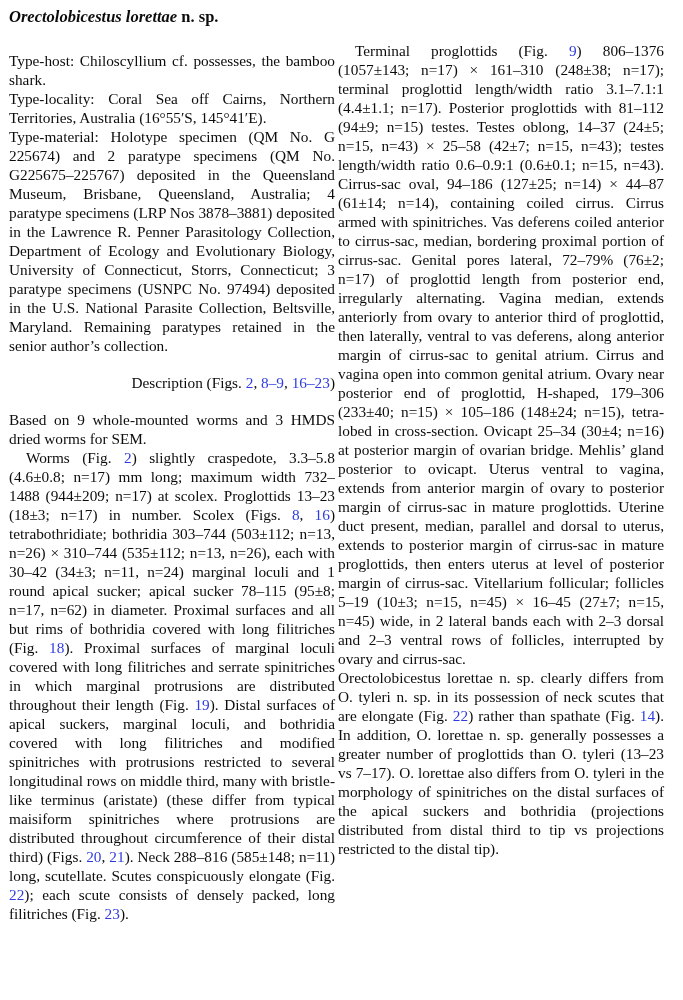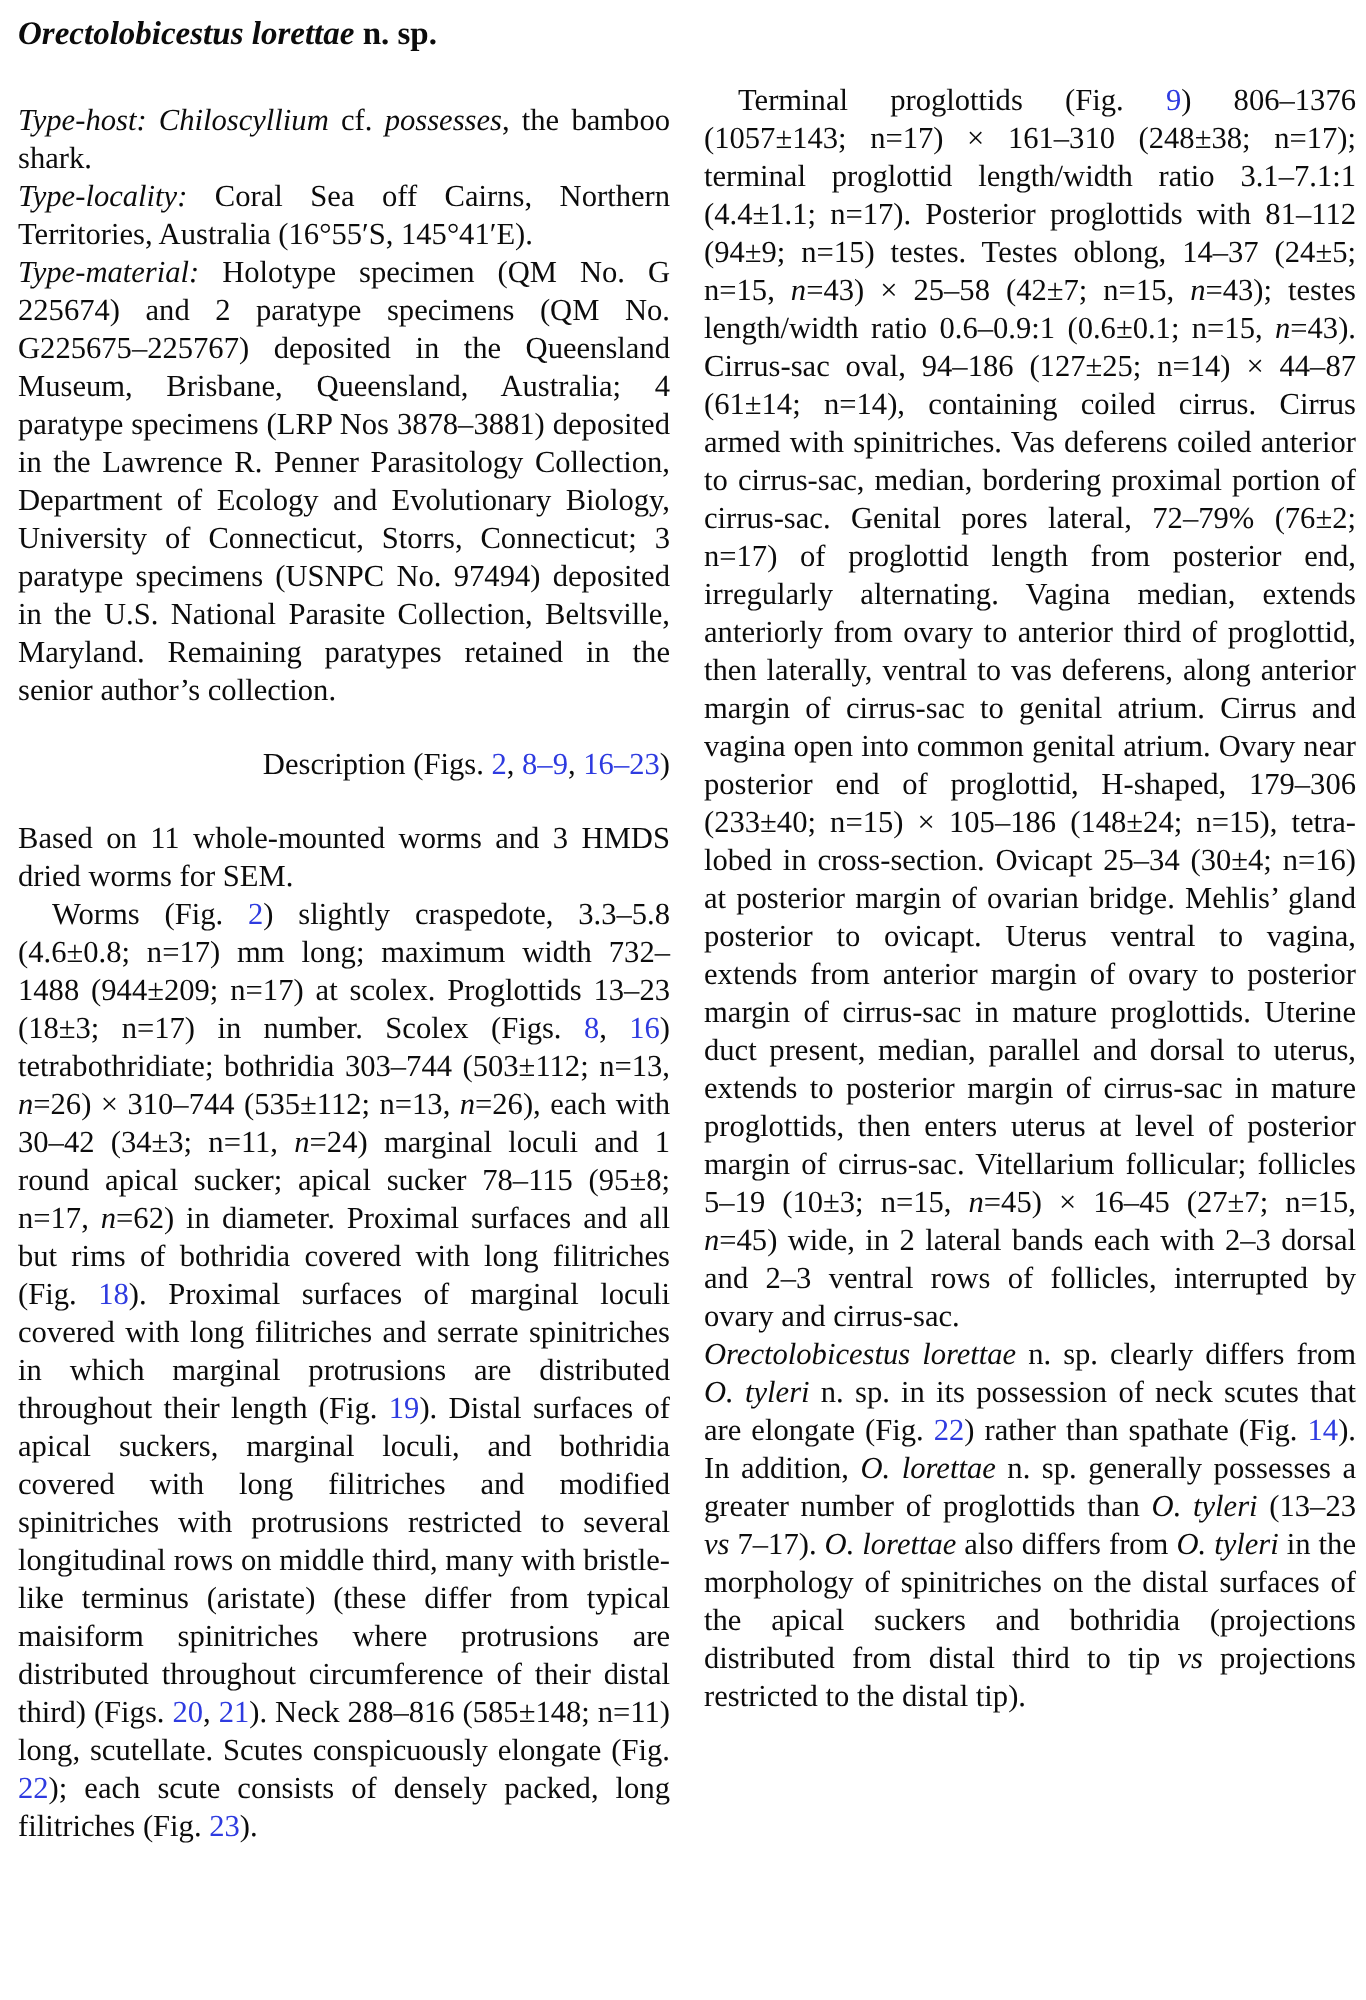--- a/index.html
+++ b/index.html
@@ -11,21 +11,21 @@
     width: 683px;
     height: 1000px;
     overflow: hidden;
     font-family: "Liberation Serif", "DejaVu Serif", serif;
     font-size: 15.3px;
     line-height: 19px;
     color: #0c0c0c;
   }
   .page {
     display: flex;
-    gap: 17px;
+    gap: 3px;
     padding: 7px 6px 0 9px;
     box-sizing: border-box;
     width: 683px;
     height: 1000px;
   }
   .col {
     width: 326px;
     flex: 0 0 326px;
   }
   .col-right {
@@ -43,37 +43,37 @@
     text-justify: inter-word;
   }
   .para.indent {
     text-indent: 17px;
   }
   .para.spaced {
     margin: 18px 0;
     text-align: right;
   }
   .run-r { font-style: normal; }
-  .run-i { font-style: italic; }
+  .run-i { }
   .run-b { font-weight: bold; }
   .run-bi { font-weight: bold; font-style: italic; }
   .run-link { color: var(--link-color, #2e3be0); }
 </style>
 </head>
 <body style="background: rgb(255, 255, 255); color: rgb(12, 12, 12);">
 
 <div class="page">
   <div class="col col-left">
     <h1 class="title"><span class="run-bi">Orectolobicestus lorettae</span><span class="run-b"> n. sp.</span></h1>
     <div>
         <p class="para"><span class="run-i">Type-host: Chiloscyllium</span><span class="run-r"> cf. </span><span class="run-i">possesses</span><span class="run-r">, the bamboo shark.</span></p>
         <p class="para"><span class="run-i">Type-locality:</span><span class="run-r"> Coral Sea off Cairns, Northern Territories, Australia (16°55′S, 145°41′E).</span></p>
         <p class="para"><span class="run-i">Type-material:</span><span class="run-r"> Holotype specimen (QM No. G 225674) and 2 paratype specimens (QM No. G225675–225767) deposited in the Queensland Museum, Brisbane, Queensland, Australia; 4 paratype specimens (LRP Nos 3878–3881) deposited in the Lawrence R. Penner Parasitology Collection, Department of Ecology and Evolutionary Biology, University of Connecticut, Storrs, Connecticut; 3 paratype specimens (USNPC No. 97494) deposited in the U.S. National Parasite Collection, Beltsville, Maryland. Remaining paratypes retained in the senior author’s collection.</span></p>
         <p class="para spaced"><span class="run-r">Description (Figs. </span><span class="run-link">2</span><span class="run-r">, </span><span class="run-link">8–9</span><span class="run-r">, </span><span class="run-link">16–23</span><span class="run-r">)</span></p>
-        <p class="para"><span class="run-r">Based on 11 whole-mounted worms and 3 HMDS dried worms for SEM.</span></p>
+        <p class="para"><span class="run-r">Based on 9 whole-mounted worms and 3 HMDS dried worms for SEM.</span></p>
         <p class="para indent"><span class="run-r">Worms (Fig. </span><span class="run-link">2</span><span class="run-r">) slightly craspedote, 3.3–5.8 (4.6±0.8; n=17) mm long; maximum width 732–1488 (944±209; n=17) at scolex. Proglottids 13–23 (18±3; n=17) in number. Scolex (Figs. </span><span class="run-link">8</span><span class="run-r">, </span><span class="run-link">16</span><span class="run-r">) tetrabothridiate; bothridia 303–744 (503±112; n=13, </span><span class="run-i">n</span><span class="run-r">=26) × 310–744 (535±112; n=13, </span><span class="run-i">n</span><span class="run-r">=26), each with 30–42 (34±3; n=11, </span><span class="run-i">n</span><span class="run-r">=24) marginal loculi and 1 round apical sucker; apical sucker 78–115 (95±8; n=17, </span><span class="run-i">n</span><span class="run-r">=62) in diameter. Proximal surfaces and all but rims of bothridia covered with long filitriches (Fig. </span><span class="run-link">18</span><span class="run-r">). Proximal surfaces of marginal loculi covered with long filitriches and serrate spinitriches in which marginal protrusions are distributed throughout their length (Fig. </span><span class="run-link">19</span><span class="run-r">). Distal surfaces of apical suckers, marginal loculi, and bothridia covered with long filitriches and modified spinitriches with protrusions restricted to several longitudinal rows on middle third, many with bristle-like terminus (aristate) (these differ from typical maisiform spinitriches where protrusions are distributed throughout circumference of their distal third) (Figs. </span><span class="run-link">20</span><span class="run-r">, </span><span class="run-link">21</span><span class="run-r">). Neck 288–816 (585±148; n=11) long, scutellate. Scutes conspicuously elongate (Fig. </span><span class="run-link">22</span><span class="run-r">); each scute consists of densely packed, long filitriches (Fig. </span><span class="run-link">23</span><span class="run-r">).</span></p>
       </div>
   </div>
   <div class="col col-right">
     <div>
         <p class="para indent"><span class="run-r">Terminal proglottids (Fig. </span><span class="run-link">9</span><span class="run-r">) 806–1376 (1057±143; n=17) × 161–310 (248±38; n=17); terminal proglottid length/width ratio 3.1–7.1:1 (4.4±1.1; n=17). Posterior proglottids with 81–112 (94±9; n=15) testes. Testes oblong, 14–37 (24±5; n=15, </span><span class="run-i">n</span><span class="run-r">=43) × 25–58 (42±7; n=15, </span><span class="run-i">n</span><span class="run-r">=43); testes length/width ratio 0.6–0.9:1 (0.6±0.1; n=15, </span><span class="run-i">n</span><span class="run-r">=43). Cirrus-sac oval, 94–186 (127±25; n=14) × 44–87 (61±14; n=14), containing coiled cirrus. Cirrus armed with spinitriches. Vas deferens coiled anterior to cirrus-sac, median, bordering proximal portion of cirrus-sac. Genital pores lateral, 72–79% (76±2; n=17) of proglottid length from posterior end, irregularly alternating. Vagina median, extends anteriorly from ovary to anterior third of proglottid, then laterally, ventral to vas deferens, along anterior margin of cirrus-sac to genital atrium. Cirrus and vagina open into common genital atrium. Ovary near posterior end of proglottid, H-shaped, 179–306 (233±40; n=15) × 105–186 (148±24; n=15), tetra-lobed in cross-section. Ovicapt 25–34 (30±4; n=16) at posterior margin of ovarian bridge. Mehlis’ gland posterior to ovicapt. Uterus ventral to vagina, extends from anterior margin of ovary to posterior margin of cirrus-sac in mature proglottids. Uterine duct present, median, parallel and dorsal to uterus, extends to posterior margin of cirrus-sac in mature proglottids, then enters uterus at level of posterior margin of cirrus-sac. Vitellarium follicular; follicles 5–19 (10±3; n=15, </span><span class="run-i">n</span><span class="run-r">=45) × 16–45 (27±7; n=15, </span><span class="run-i">n</span><span class="run-r">=45) wide, in 2 lateral bands each with 2–3 dorsal and 2–3 ventral rows of follicles, interrupted by ovary and cirrus-sac.</span></p>
         <p class="para"><span class="run-i">Orectolobicestus lorettae</span><span class="run-r"> n. sp. clearly differs from </span><span class="run-i">O. tyleri</span><span class="run-r"> n. sp. in its possession of neck scutes that are elongate (Fig. </span><span class="run-link">22</span><span class="run-r">) rather than spathate (Fig. </span><span class="run-link">14</span><span class="run-r">). In addition, </span><span class="run-i">O. lorettae</span><span class="run-r"> n. sp. generally possesses a greater number of proglottids than </span><span class="run-i">O. tyleri</span><span class="run-r"> (13–23 </span><span class="run-i">vs</span><span class="run-r"> 7–17). </span><span class="run-i">O. lorettae</span><span class="run-r"> also differs from </span><span class="run-i">O. tyleri</span><span class="run-r"> in the morphology of spinitriches on the distal surfaces of the apical suckers and bothridia (projections distributed from distal third to tip </span><span class="run-i">vs</span><span class="run-r"> projections restricted to the distal tip).</span></p>
       </div>
   </div>
 </div>

